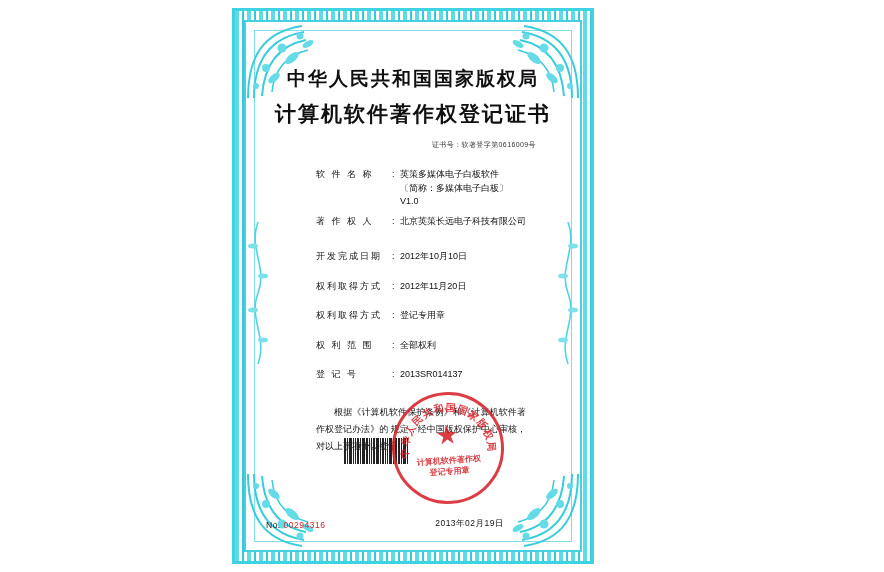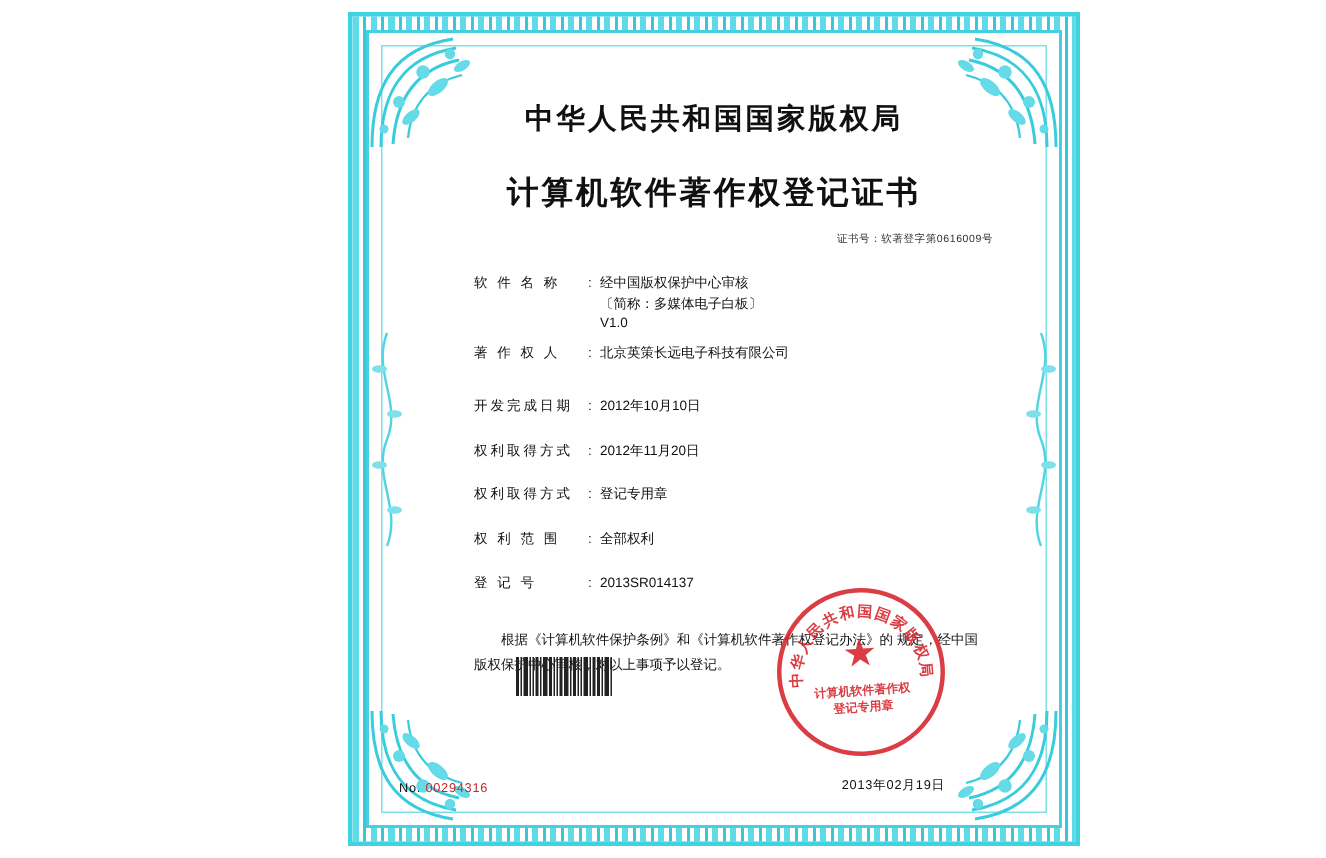--- a/index.html
+++ b/index.html
@@ -12,21 +12,21 @@
     height: 572px;
     font-family: "Liberation Sans", sans-serif;
     overflow: hidden;
   }
 
   
   .certificate {
     position: absolute;
     left: 232px;
     top: 8px;
-    width: 488px;
+    width: 362px;
     height: 556px;
     background: #fdba74;
     box-sizing: border-box;
   }
 
   
   .border-outer {
     position: absolute;
     inset: 0;
     border: 3px solid #3fd2e0;
@@ -101,21 +101,21 @@
     letter-spacing: 2px;
     color: #101010;
     font-weight: 700;
   }
   .doc-title {
     font-family: Liberation Sans, sans-serif;
     font-size: 21px;
     letter-spacing: 2px;
     color: #101010;
     font-weight: 700;
-    margin-top: 22px;
+    margin-top: 8px;
   }
   .cert-no {
     margin-top: 12px;
     text-align: right;
     padding-right: 24px;
     font-size: 7px;
     color: #333;
     letter-spacing: 0.4px;
   }
 
@@ -364,21 +364,21 @@
     <div class="cert-no">
       <span>证书号：</span><span>软著登字第0616009号</span>
     </div>
 
     <div class="fields">
 
       <div class="row">
         <div class="label">软 件 名 称</div>
         <div class="colon">:</div>
         <div class="value">
-          <span class="sub">经中国版权保护中心审核</span>
+          <span class="sub">英策多媒体电子白板软件</span>
           <span class="sub">〔简称：多媒体电子白板〕</span>
           <span class="sub">V1.0</span>
         </div>
       </div>
 
       <div class="row">
         <div class="label">著 作 权 人</div>
         <div class="colon">:</div>
         <div class="value">
           <span class="sub">北京英策长远电子科技有限公司</span>

